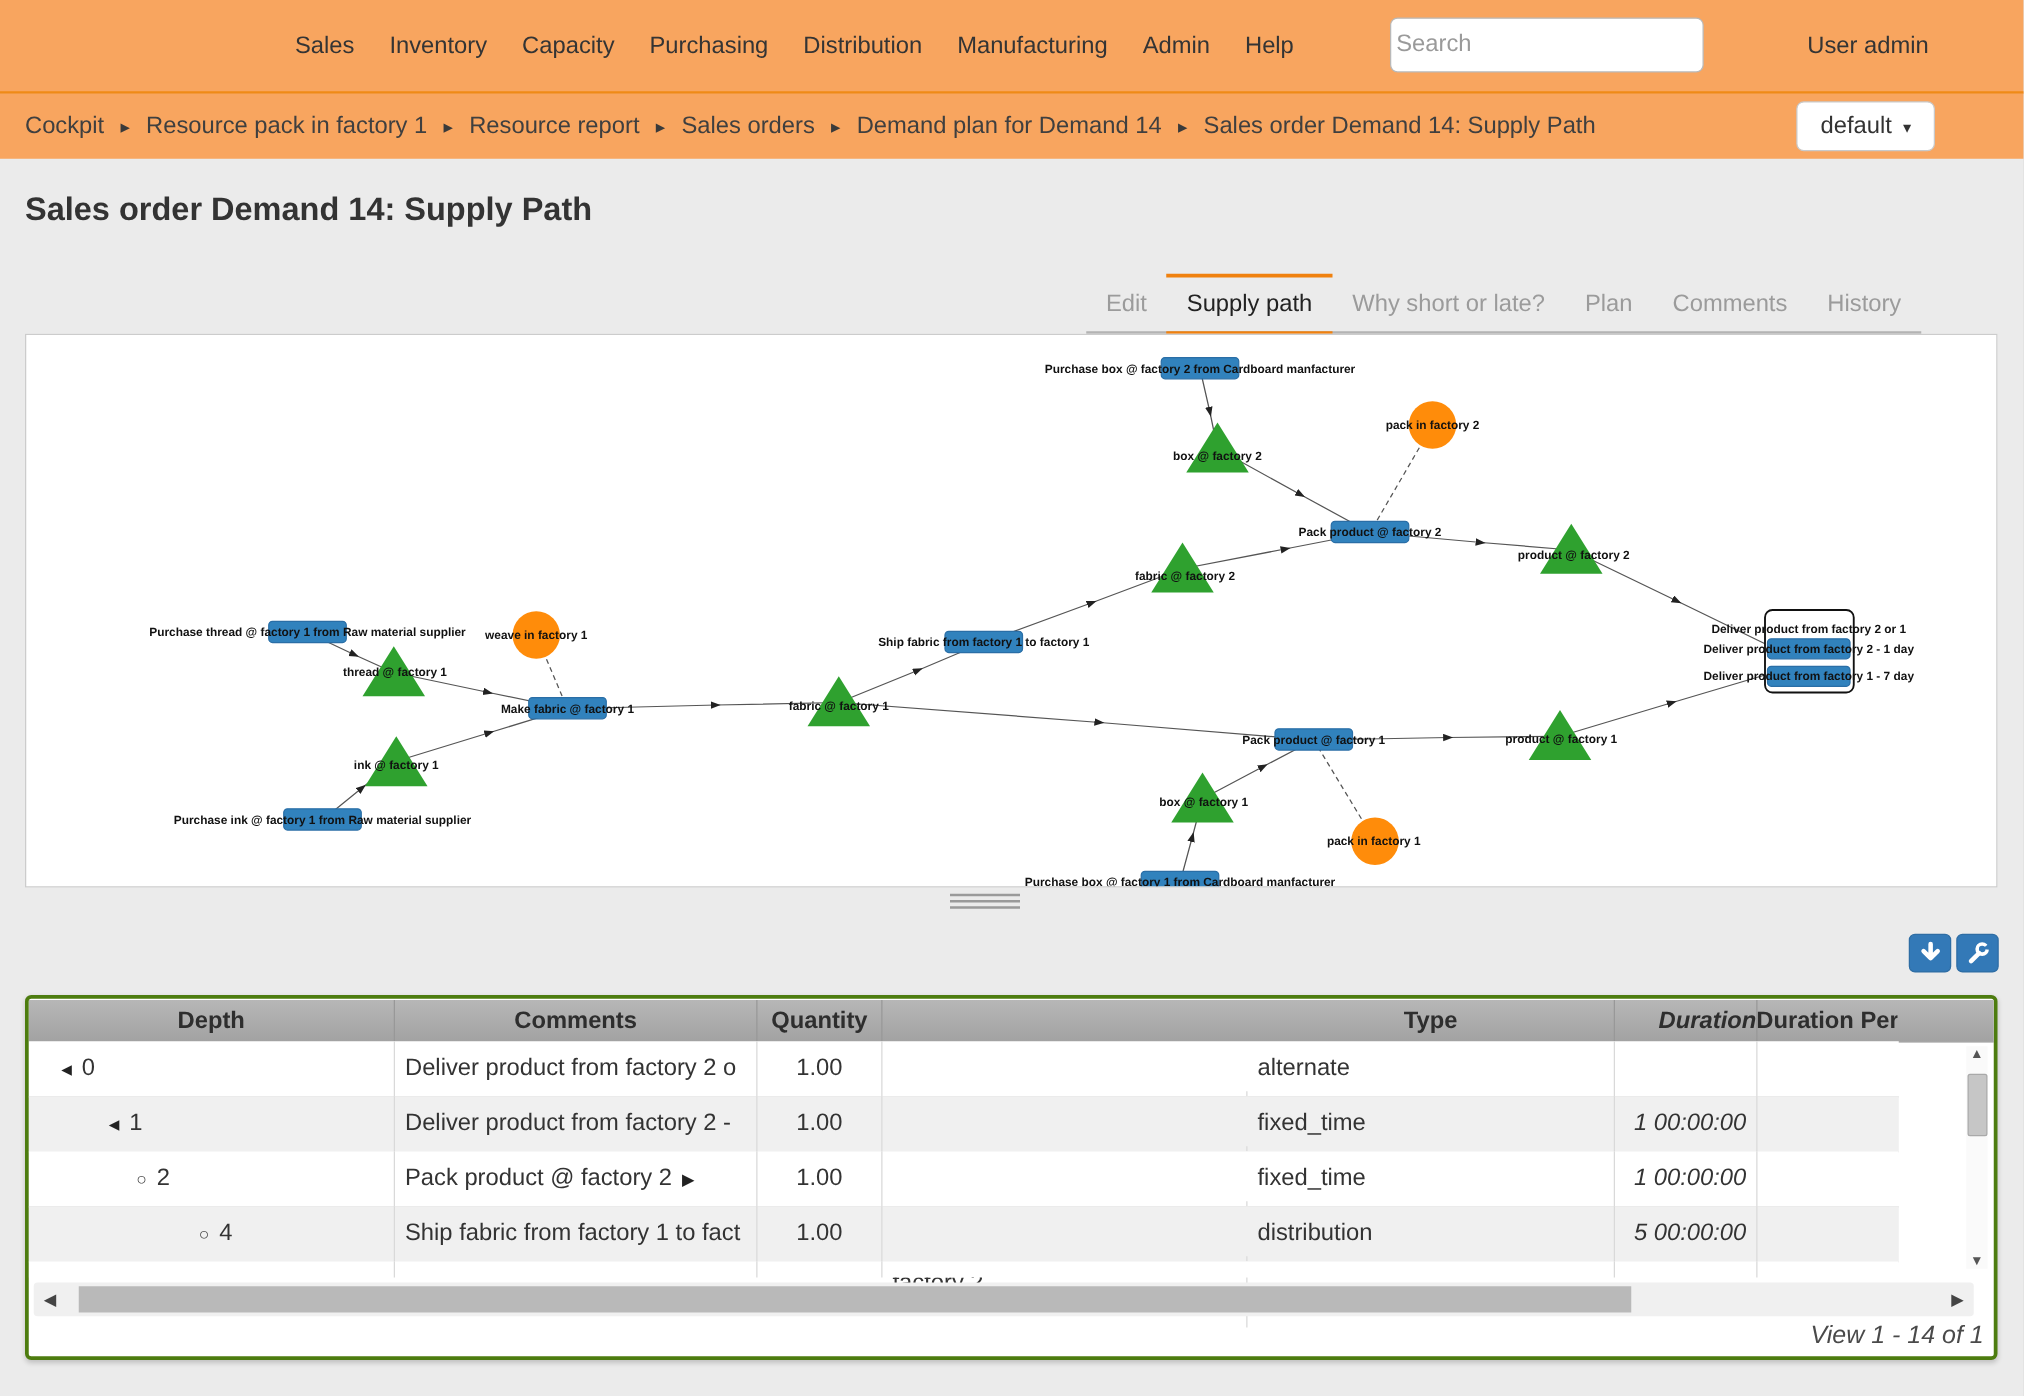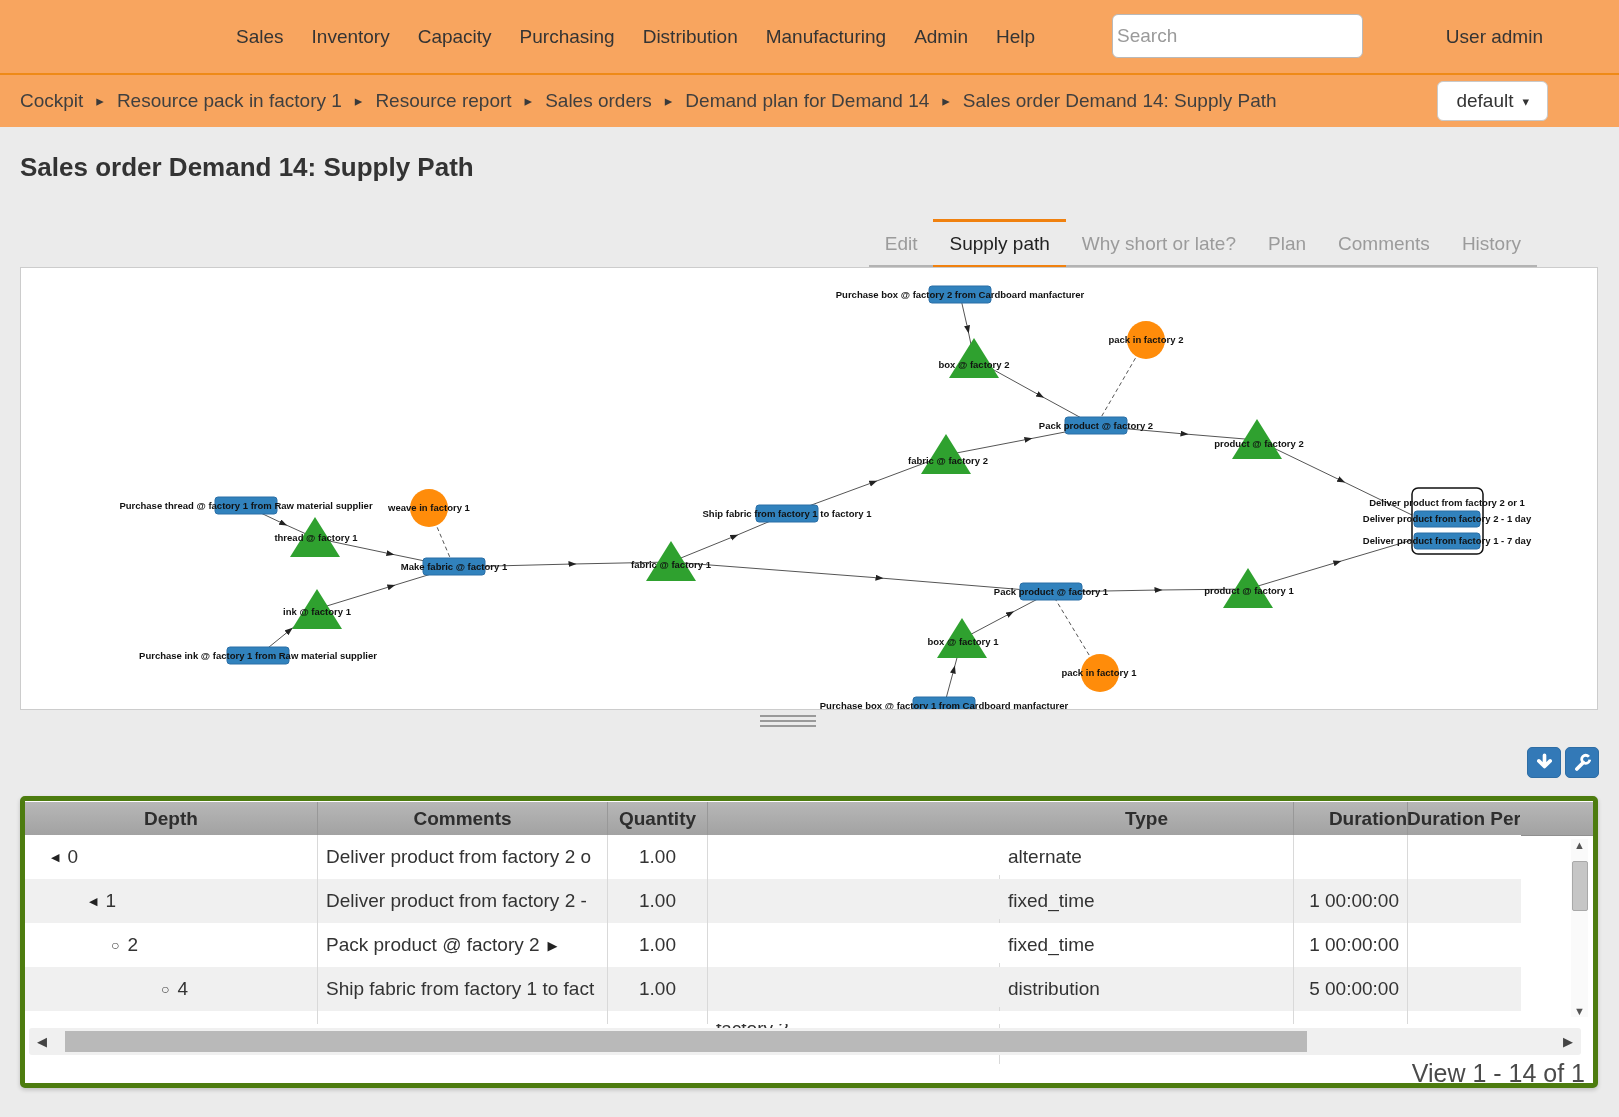--- a/index.html
+++ b/index.html
@@ -39,46 +39,46 @@
   .nlabel{font:bold 9.5px "Liberation Sans",sans-serif;fill:#111;text-anchor:middle;}
 
   .resize-handle{position:absolute;left:760px;top:715px;width:56px;cursor:row-resize;}
   .resize-handle i{display:block;height:2px;background:#9a9a9a;margin-bottom:3px;}
 
   
   .icon-btn{position:absolute;top:747px;width:34px;height:31px;background:#3379b7;border:1px solid #2e6da4;border-radius:5px;padding:0;display:flex;align-items:center;justify-content:center;cursor:pointer;}
   .icon-btn svg{width:21px;height:21px;}
 
   
-  .table-card{position:absolute;left:20px;top:796px;width:1578px;height:292px;background:#fff;border:5px solid #4d7c0f;border-radius:5px;box-sizing:border-box;box-shadow:0 2px 4px rgba(0,0,0,0.18);overflow:hidden;}
+  .table-card{position:absolute;left:20px;top:796px;width:1578px;height:292px;background:#fff;border:3px solid #4d7c0f;border-radius:5px;box-sizing:border-box;box-shadow:0 2px 4px rgba(0,0,0,0.18);overflow:hidden;}
   .thead{position:absolute;left:0;top:1px;width:1576px;height:33px;background:linear-gradient(#b7b7b7,#a2a2a2);display:flex;border-bottom:1px solid #8f8f8f;}
   .th{box-sizing:border-box;height:33px;display:flex;align-items:center;justify-content:center;font-size:19px;font-weight:bold;color:#2e2e2e;border-right:1px solid #989898;overflow:hidden;white-space:nowrap;}
   .trow{position:absolute;left:0;width:1496px;height:44px;display:flex;border-bottom:1px solid #d5d5d5;background:#fff;}
   .trow.alt{background:#f0f0f0;}
   .td{box-sizing:border-box;height:44px;display:flex;align-items:center;font-size:19px;color:#333;border-right:1px solid #d9d9d9;padding:0 8px;overflow:hidden;white-space:nowrap;}
-  .c0{width:293px;} .c1{width:290px;} .c2{width:100px;justify-content:center;} .c3{width:292px;margin-top:40px;} .c4{width:294px;} .c5{width:114px;justify-content:flex-end;} .c6{width:112px;border-right:none;}
+  .c0{width:293px;} .c1{width:290px;} .c2{width:100px;justify-content:center;} .c3{width:292px;margin-top:40px;} .c4{width:294px;} .c5{width:114px;justify-content:flex-end;font-style:italic;} .c6{width:112px;border-right:none;}
   .th.c6{border-right:none;}
   .tree-icon{font-size:11px;color:#222;margin-right:8px;}
   .leaf-icon{font-size:14px;color:#444;margin-right:8px;}
   .expand{font-size:13px;color:#222;margin-left:8px;}
   .ind0{padding-left:26px;} .ind1{padding-left:64px;} .ind2{padding-left:86px;} .ind3{padding-left:136px;}
   .stub-row{position:absolute;left:0;top:210px;width:1496px;height:13px;display:flex;background:#fff;}
   .stub-row .td{height:13px;border-bottom:none;}
 
   .vscroll{position:absolute;right:5px;top:38px;width:17px;height:178px;background:#fafafa;}
   .vscroll .up,.vscroll .down{position:absolute;left:0;width:17px;text-align:center;font-size:11px;color:#555;cursor:pointer;}
   .vscroll .up{top:0;} .vscroll .down{bottom:0;}
   .vscroll .thumb{position:absolute;left:1px;top:22px;width:14px;height:48px;background:#c6c6c6;border:1px solid #a9a9a9;border-radius:2px;cursor:pointer;}
 
   .hscroll{position:absolute;left:4px;top:227px;width:1552px;height:27px;background:#f0f0f0;border-radius:3px;}
   .hscroll .left,.hscroll .right{position:absolute;top:0;height:27px;display:flex;align-items:center;font-size:13px;color:#444;cursor:pointer;}
   .hscroll .left{left:8px;} .hscroll .right{right:8px;}
   .hscroll .thumb{position:absolute;left:36px;top:3px;width:1242px;height:21px;background:#b9b9b9;cursor:pointer;}
 
-  .status{position:absolute;right:8px;top:258px;font-size:25px;color:#4a4a4a;}
+  .status{position:absolute;right:8px;top:258px;font-size:20px;color:#4a4a4a;font-style:italic;}
 </style>
 </head>
 <body>
 
 <div class="canvas">
 
   <header class="topnav">
     <nav class="menu">
       <span class="menu-item">Sales</span>
       <span class="menu-item">Inventory</span>

